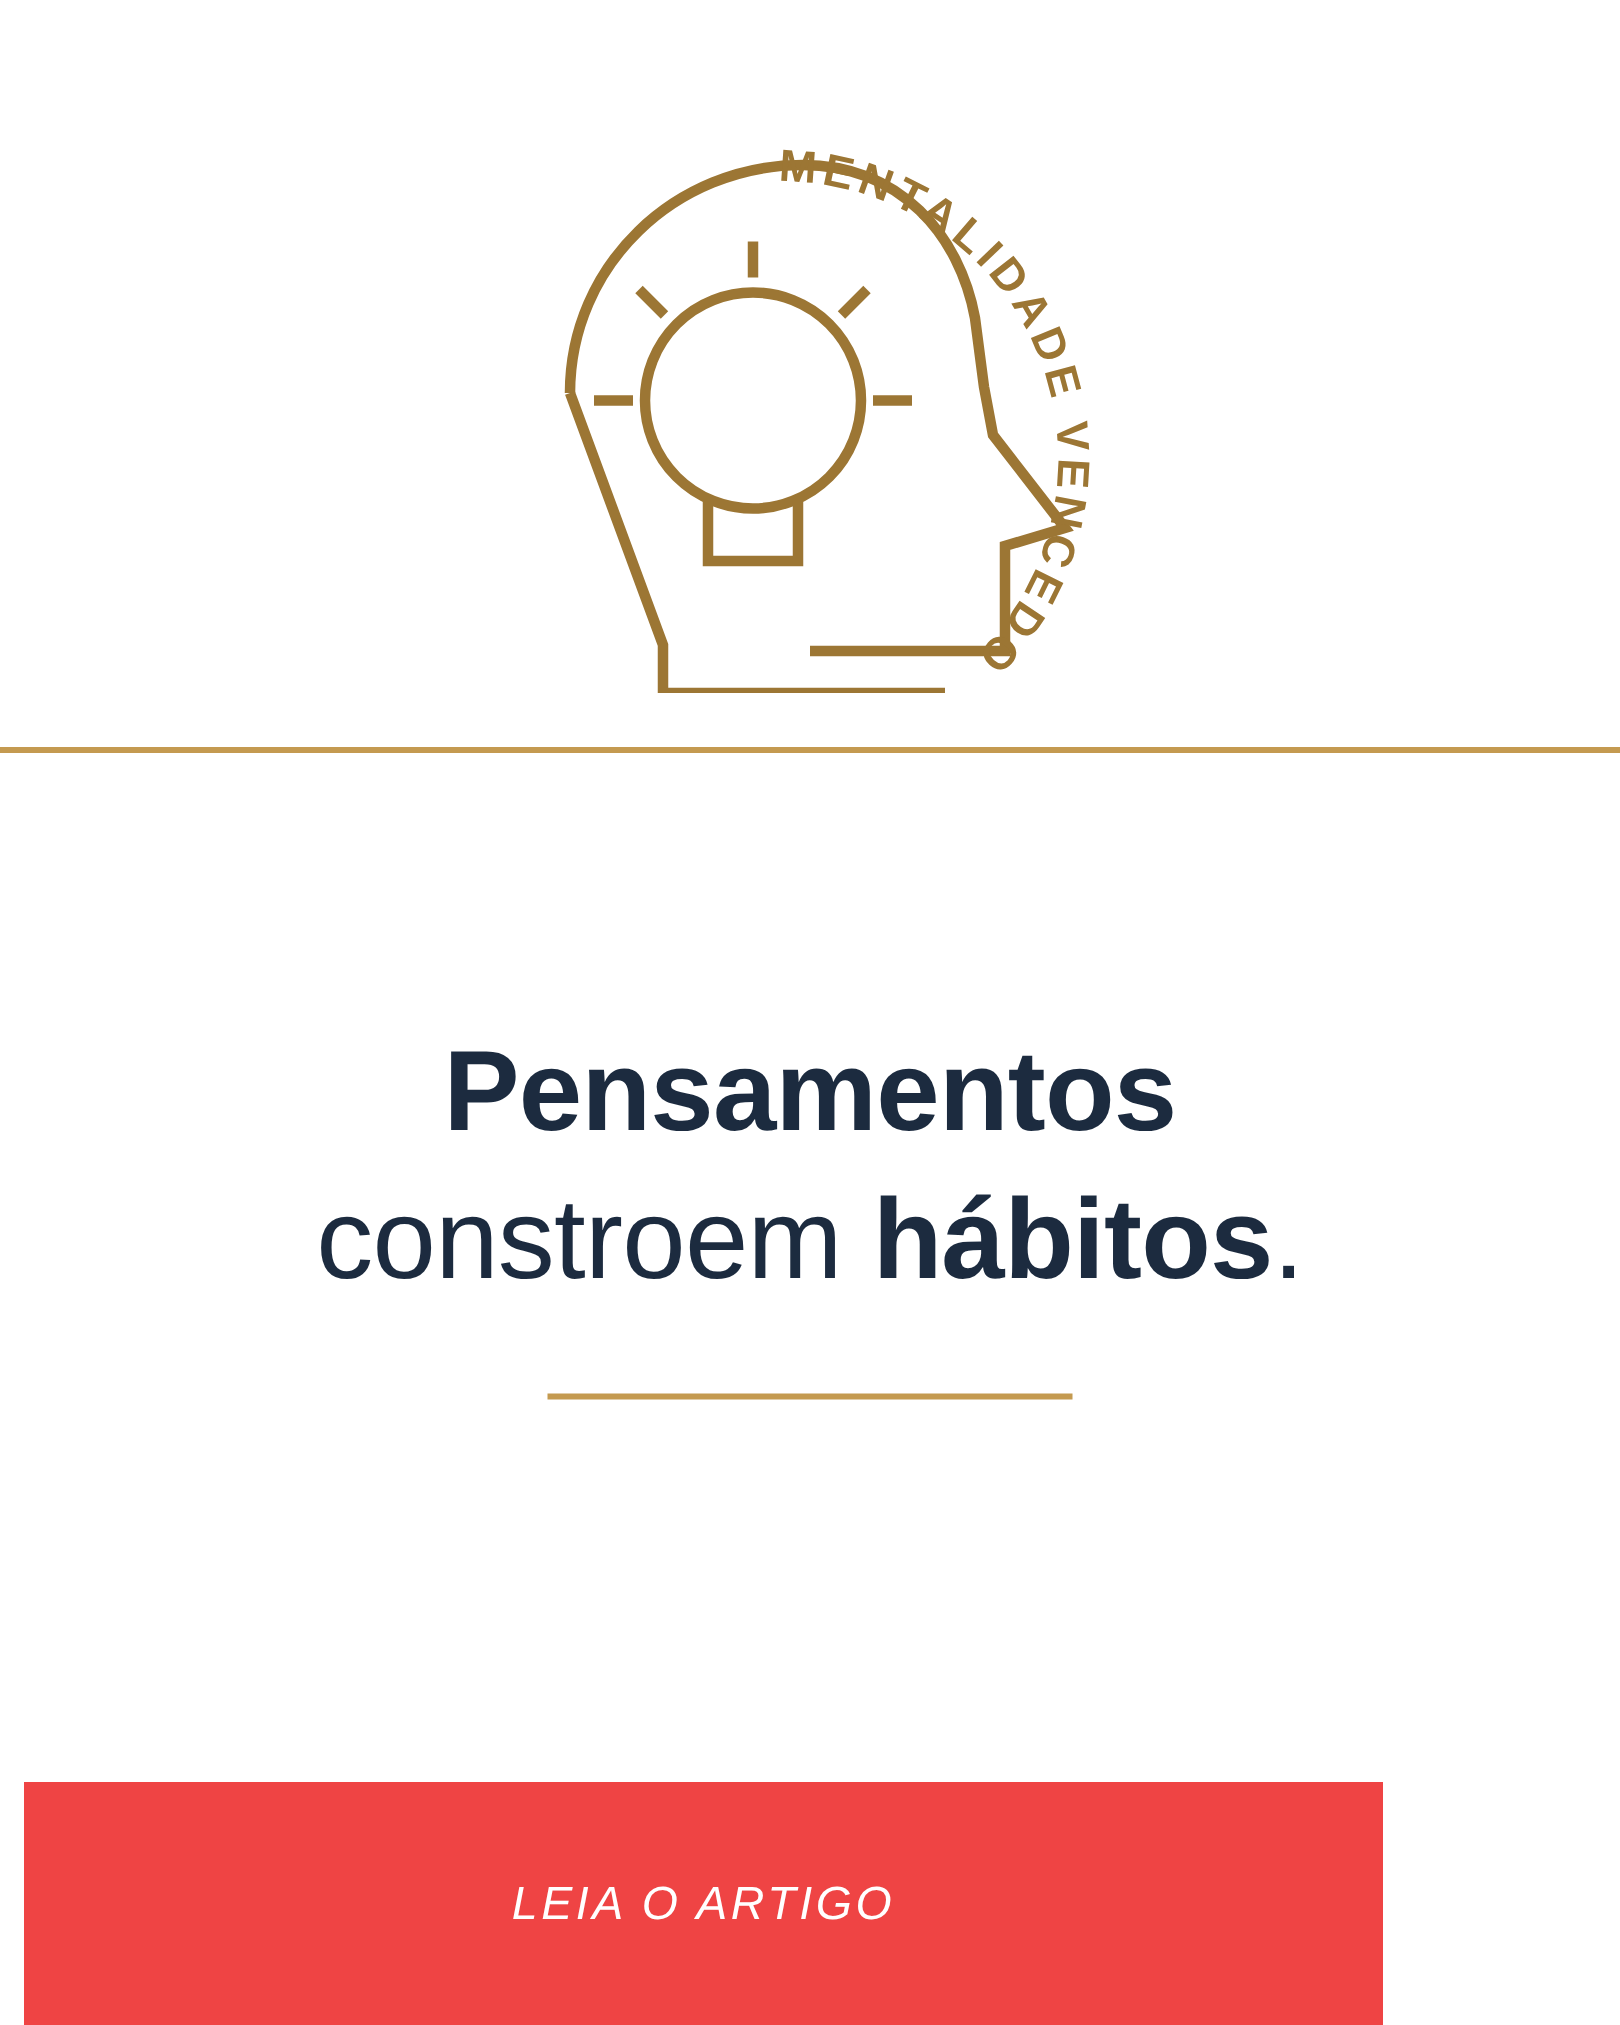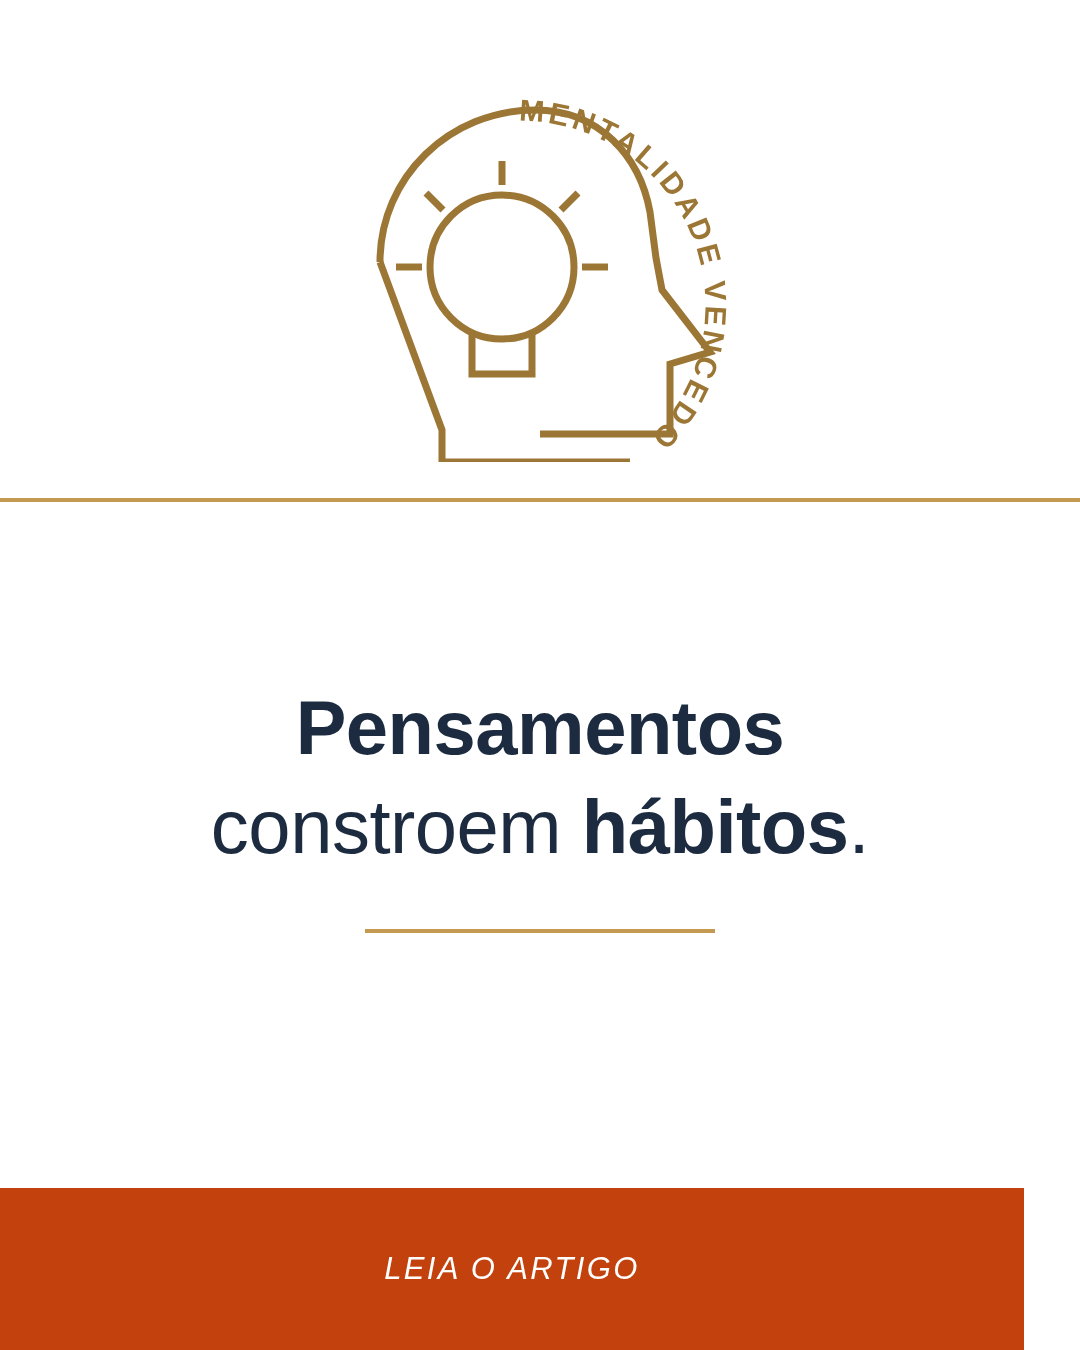--- a/index.html
+++ b/index.html
@@ -77,25 +77,25 @@
   .mini-rule {
     width: 350px;
     height: 4px;
     background: #c49a50;
     margin: 52px 0 58px 0;
   }
 
   
   .cta-bar {
     position: absolute;
-    left: 0;
+    left: 16px;
     top: 1188px;
-    width: 1024px;
+    width: 906px;
     height: 162px;
-    background: #c2410c;
+    background: #ef4444;
     display: flex;
     align-items: center;
     justify-content: center;
   }
   .cta-text {
     color: #ffffff;
     font-family: "Liberation Sans", sans-serif;
     font-style: italic;
     font-weight: 400;
     font-size: 31px;

